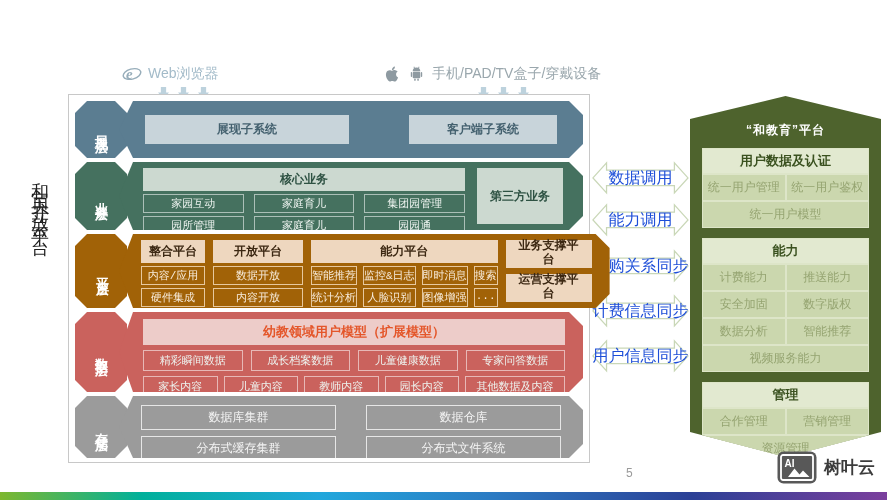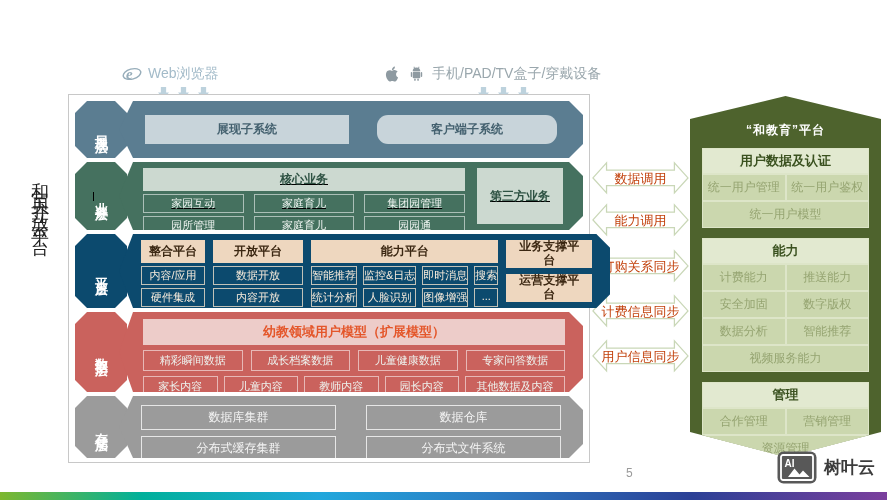--- a/index.html
+++ b/index.html
@@ -29,34 +29,34 @@
     writing-mode:vertical-rl; text-orientation:upright; font-size:18px;
     letter-spacing:8px; color:#1f1f1f; font-weight:500; }
   .layer { position:absolute; left:6px; right:6px; display:flex; }
   .layer-label { width:52px; flex:none; color:#fff; font-weight:bold; font-size:13px;
     display:flex; align-items:center; justify-content:center;
     writing-mode:vertical-rl; text-orientation:upright; letter-spacing:3px;
     clip-path:polygon(12px 0,calc(100% - 12px) 0,100% 12px,100% calc(100% - 12px),calc(100% - 12px) 100%,12px 100%,0 calc(100% - 12px),0 12px); }
   .layer-band { flex:1; margin-left:-8px; position:relative; z-index:1;
     clip-path:polygon(14px 0,calc(100% - 14px) 0,100% 14px,100% calc(100% - 14px),calc(100% - 14px) 100%,14px 100%,0 50%); }
   .l-presentation { top:6px; height:57px; }
-  .l-business { top:67px; height:68px;text-decoration:underline; }
+  .l-business { top:67px; height:68px; }
   .l-platform { top:139px; height:74px; }
   .l-data { top:217px; height:80px; }
   .l-storage { top:301px; height:62px; }
   .c-presentation { background:#5b7d91; }
   .c-business { background:#45715f; }
-  .c-platform { background:#0c4a6e; }
+  .c-platform { background:#a16207;font-family:Liberation Mono, monospace; }
   .c-data { background:#ca625d; }
   .c-storage { background:#9b9b9b; }
   
   .band-presentation { display:flex; align-items:center; padding:0 26px; justify-content:space-between; }
   .sys-box { background:#c8d4da; color:#44616f; font-weight:bold; font-size:12px;
     text-align:center; padding:6px 0; }
-  .sys-box.b1 { width:204px; } .sys-box.b2 { width:180px;border-radius:11px; }
+  .sys-box.b1 { width:204px; } .sys-box.b2 { width:148px; }
   .band-business { display:flex; gap:12px; padding:6px 20px 6px 24px; }
   .biz-main { flex:1; display:flex; flex-direction:column; gap:3px; }
   .biz-core-header { background:#ccd9d0; color:#2e5243; font-weight:bold; font-size:12px;
     text-align:center; padding:3px 0; }
   .biz-grid { display:grid; grid-template-columns:repeat(3,1fr); gap:3px 10px; }
   .outlined { border:1px solid rgba(255,255,255,.55); color:#eef4f0; font-size:11px;
     text-align:center; padding:1px 0; white-space:nowrap; overflow:hidden; }
   .biz-side { width:86px; flex:none; background:#ccd9d0; color:#2e5243; font-weight:bold;
     font-size:12px; display:flex; align-items:center; justify-content:center; }
   .band-platform { display:flex; gap:8px; padding:6px 18px 6px 22px; }
@@ -77,21 +77,21 @@
   .data-row .outlined { flex:1; padding:2px 0; }
   .data-row2 { gap:6px; }
   .data-row2 .outlined.wide { flex:1.35; }
   .band-storage { display:grid; grid-template-columns:1fr 1fr; gap:6px 30px; padding:9px 22px; }
   .stor-item { border:1px solid rgba(255,255,255,.75); color:#f4f4f4; font-size:12px;
     text-align:center; padding:3px 0; }
   
   .sync-arrow { position:absolute; left:592px; width:97px; height:37px; }
   .sync-arrow svg { position:absolute; inset:0; }
   .sync-arrow span { position:absolute; inset:0; display:flex; align-items:center;
-    justify-content:center; color:#c2410c; font-size:13px; }
+    justify-content:center; color:#1d4ed8; font-size:16px; }
   
   .right-panel { position:absolute; left:690px; top:96px; width:191px; height:361px;
     background:#4e632d;
     clip-path:polygon(50% 0,100% 23px,100% calc(100% - 25px),50% 100%,0 calc(100% - 25px),0 23px); }
   .panel-title { margin-top:26px; text-align:center; color:#ffffff; font-weight:bold;
     font-size:12px; letter-spacing:1px; }
   .panel-sections { padding:9px 12px 0; }
   .panel-section { margin-bottom:10px; background:#dde5c8; border:1px solid #dde5c8;
     display:flex; flex-direction:column; gap:2px; }
   .sec-header { background:#e2e9d0; color:#3a511f; font-weight:bold; font-size:13px;

